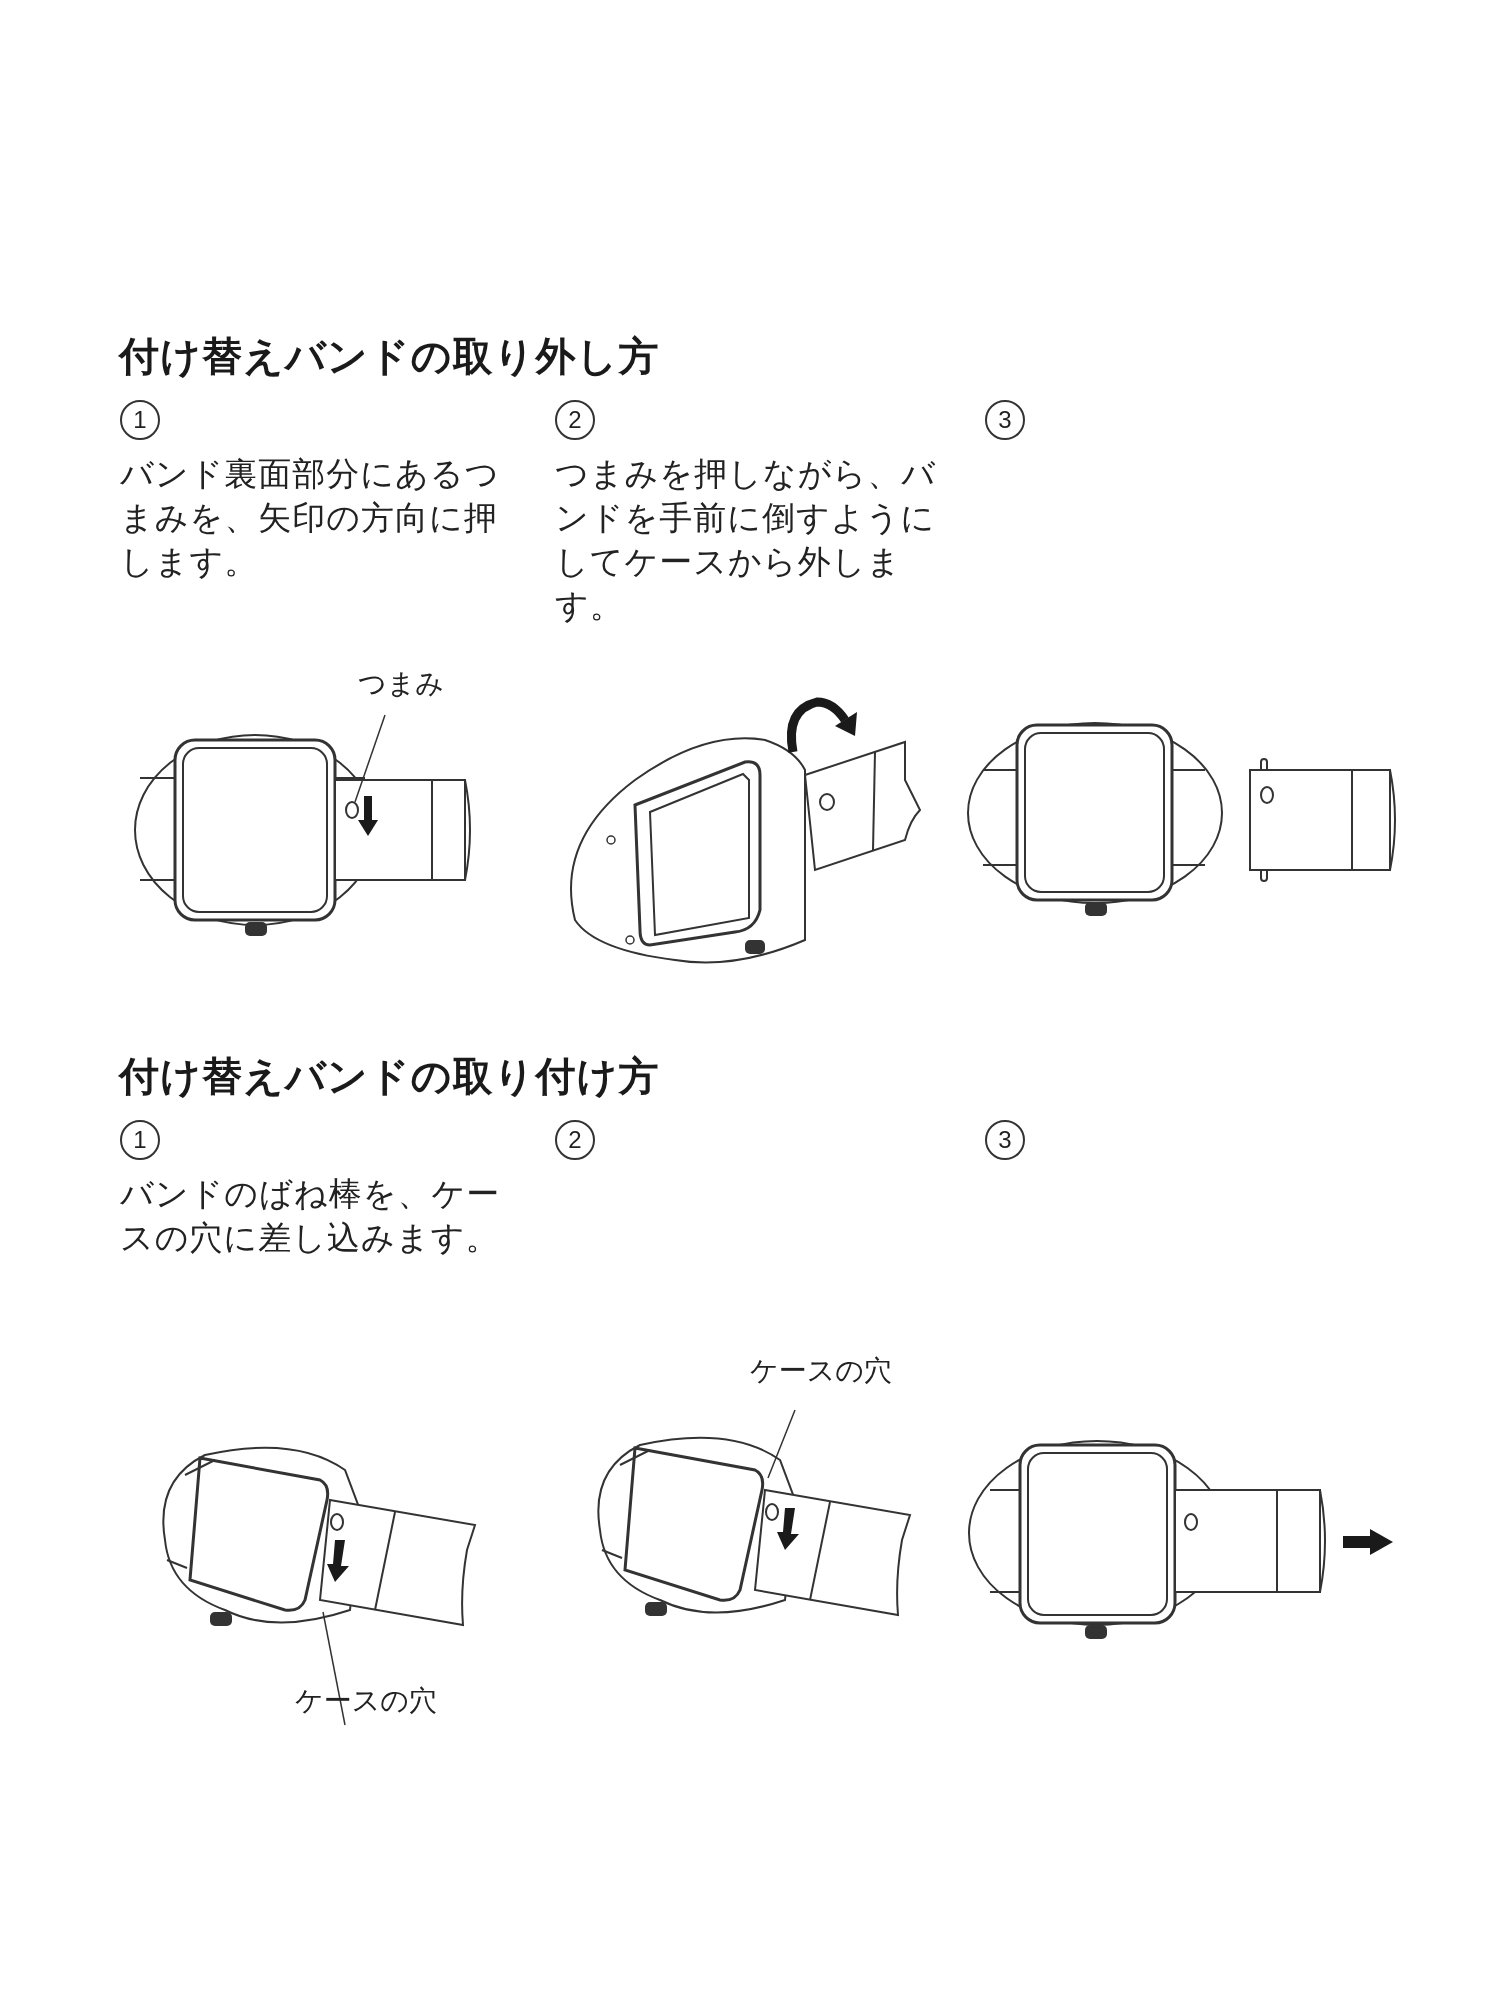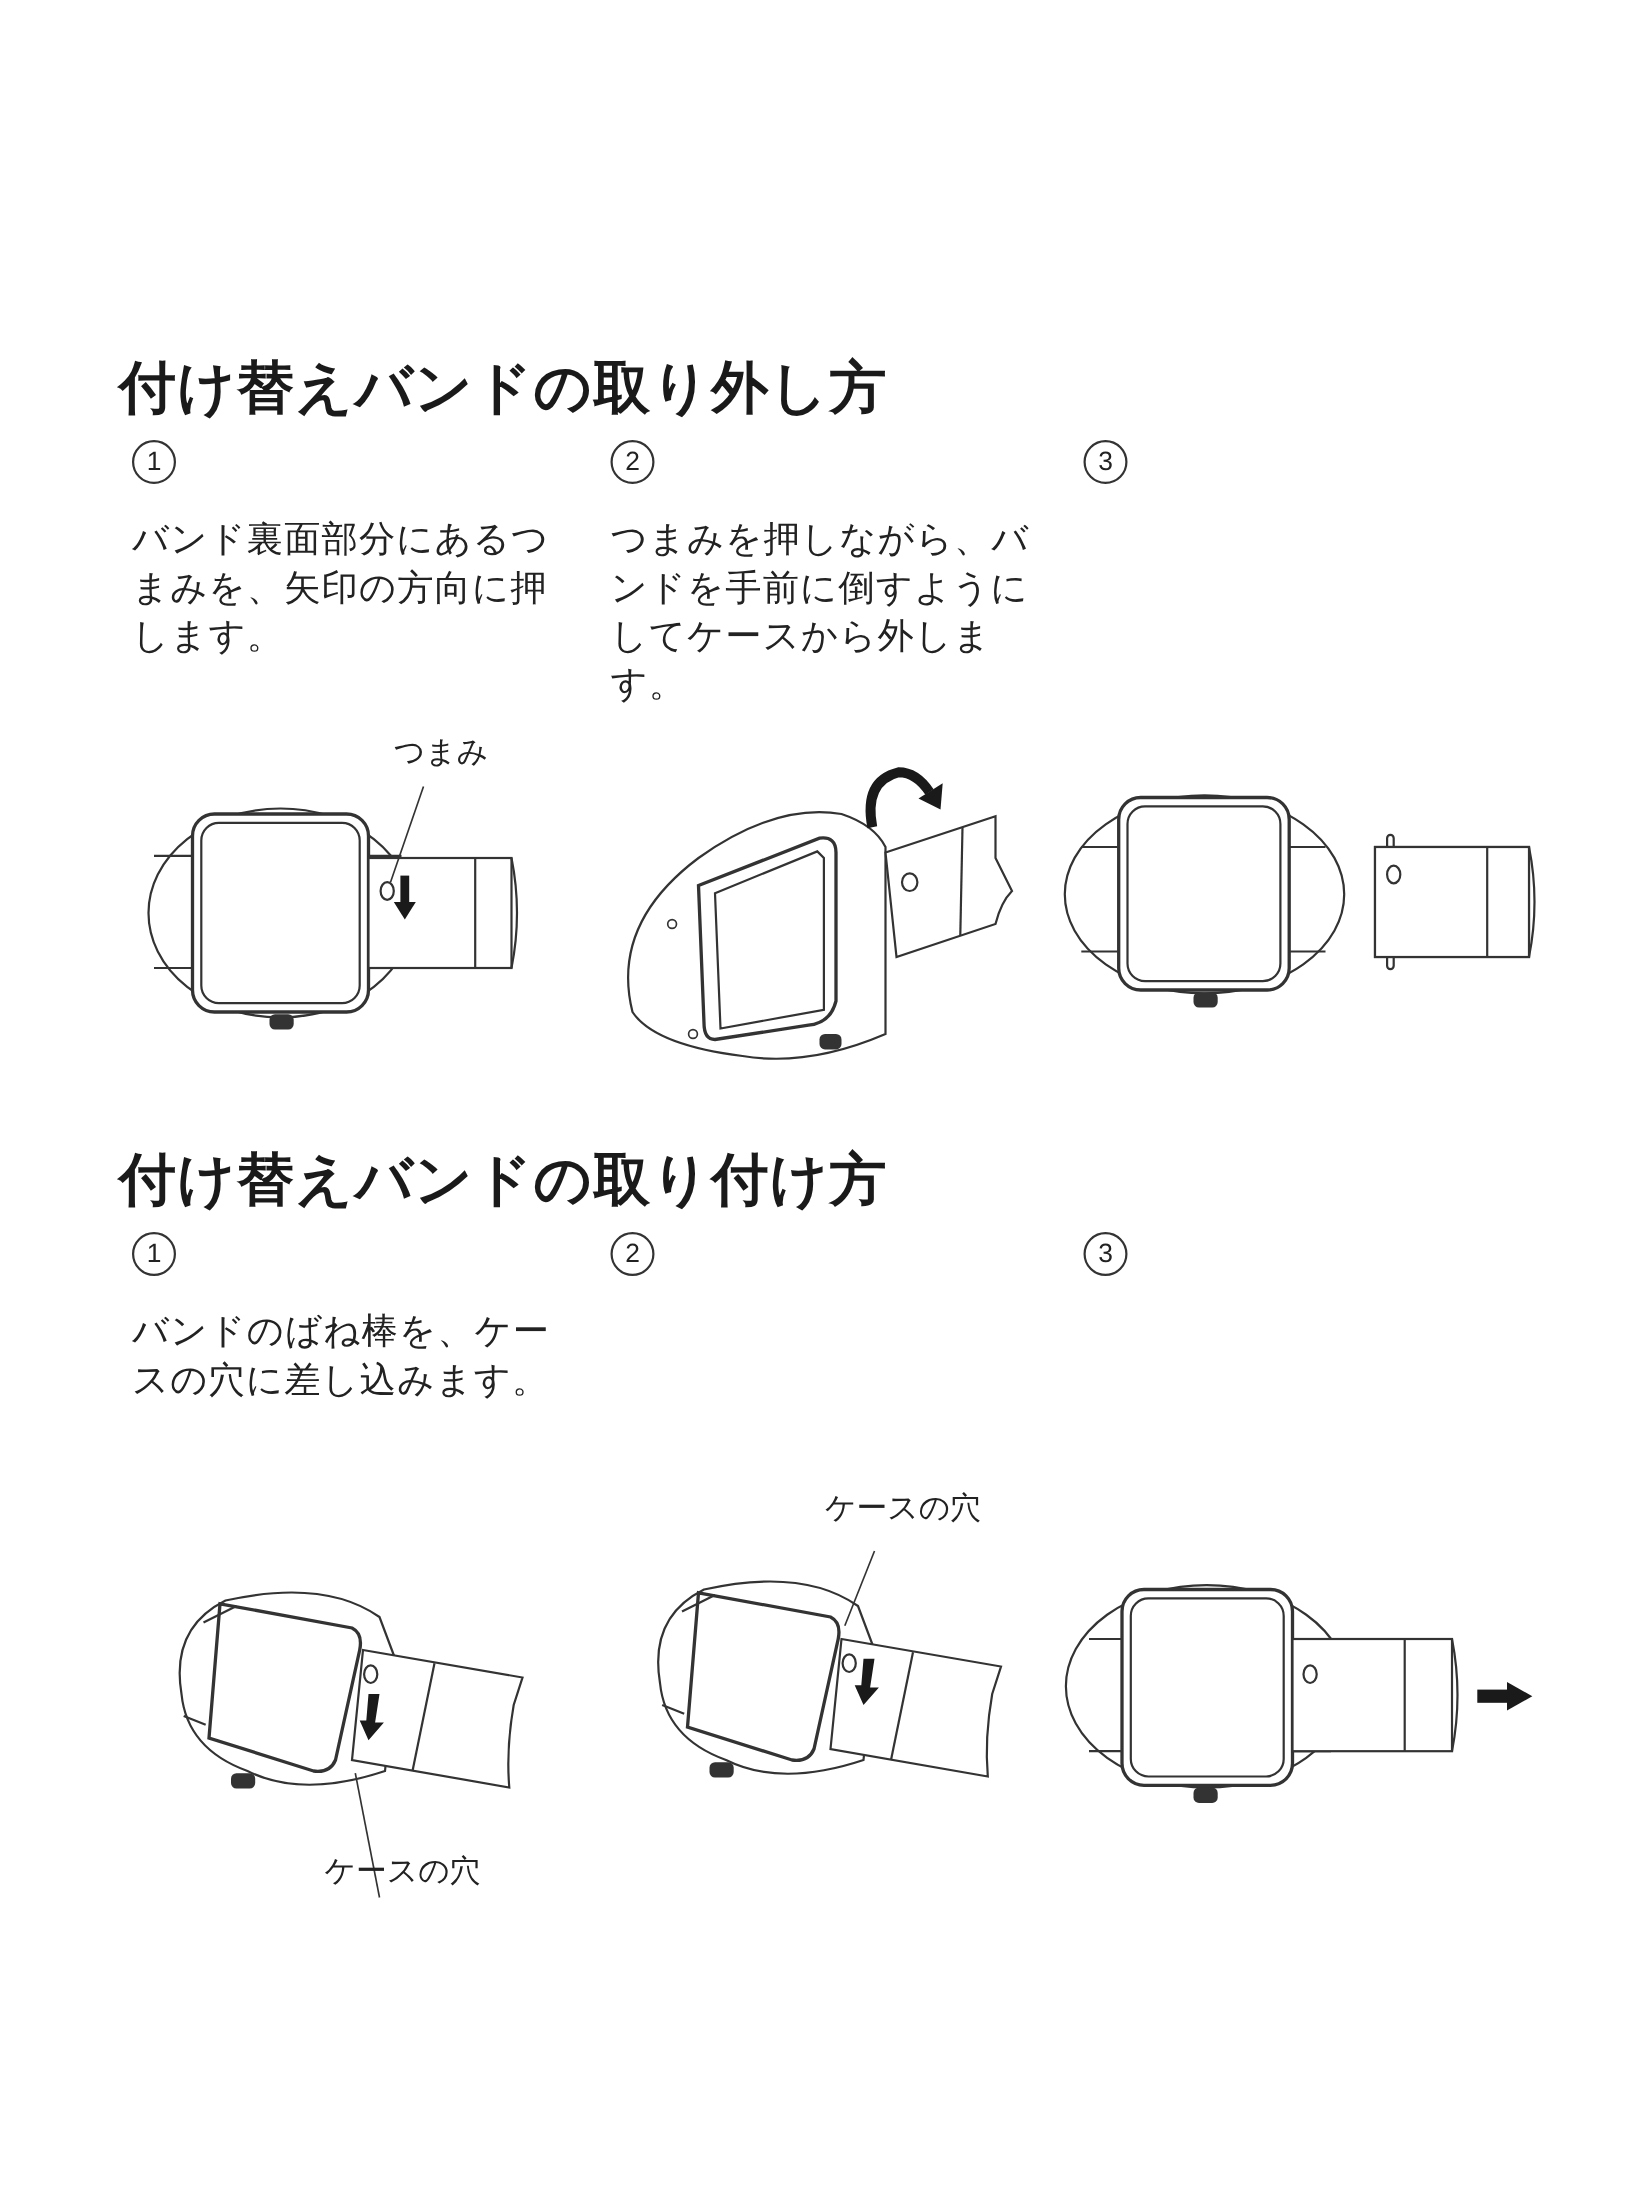--- a/index.html
+++ b/index.html
@@ -2,33 +2,33 @@
 <html><head>
   <meta charset="utf-8">
   <style>
     html, body { margin: 0; padding: 0; background: #ffffff; }
     body {
       width: 1500px; height: 2000px; position: relative; overflow: hidden;
       font-family: "DejaVu Sans", "Liberation Sans", sans-serif; color: #222;
     }
     .section-title {
       position: absolute; left: 108px;
-      font-size: 52px; font-weight: bold; color: #1a1a1a; letter-spacing: 1px;
-      margin: 0;
+      font-size: 40px; font-weight: bold; color: #1a1a1a; letter-spacing: 1px;
+      margin: 11px;
     }
     .step {
       position: absolute; width: 410px;
     }
     .step-num {
       display: inline-block; width: 36px; height: 36px; border: 2px solid #333;
       border-radius: 50%; text-align: center; line-height: 36px;
       font-size: 24px; color: #222; font-family: "Liberation Sans", sans-serif;
     }
     .step-text {
-      margin-top: 28px; font-size: 33px; line-height: 44px; color: #222;
+      margin-top: 12px; font-size: 33px; line-height: 44px; color: #222;
       letter-spacing: 1px;
     }
     .figure { position: absolute; }
     .figure svg { display: block; overflow: visible; }
     .label {
       position: absolute; font-size: 28px; color: #222; white-space: nowrap;
     }
   </style>
 </head>
 <body>

